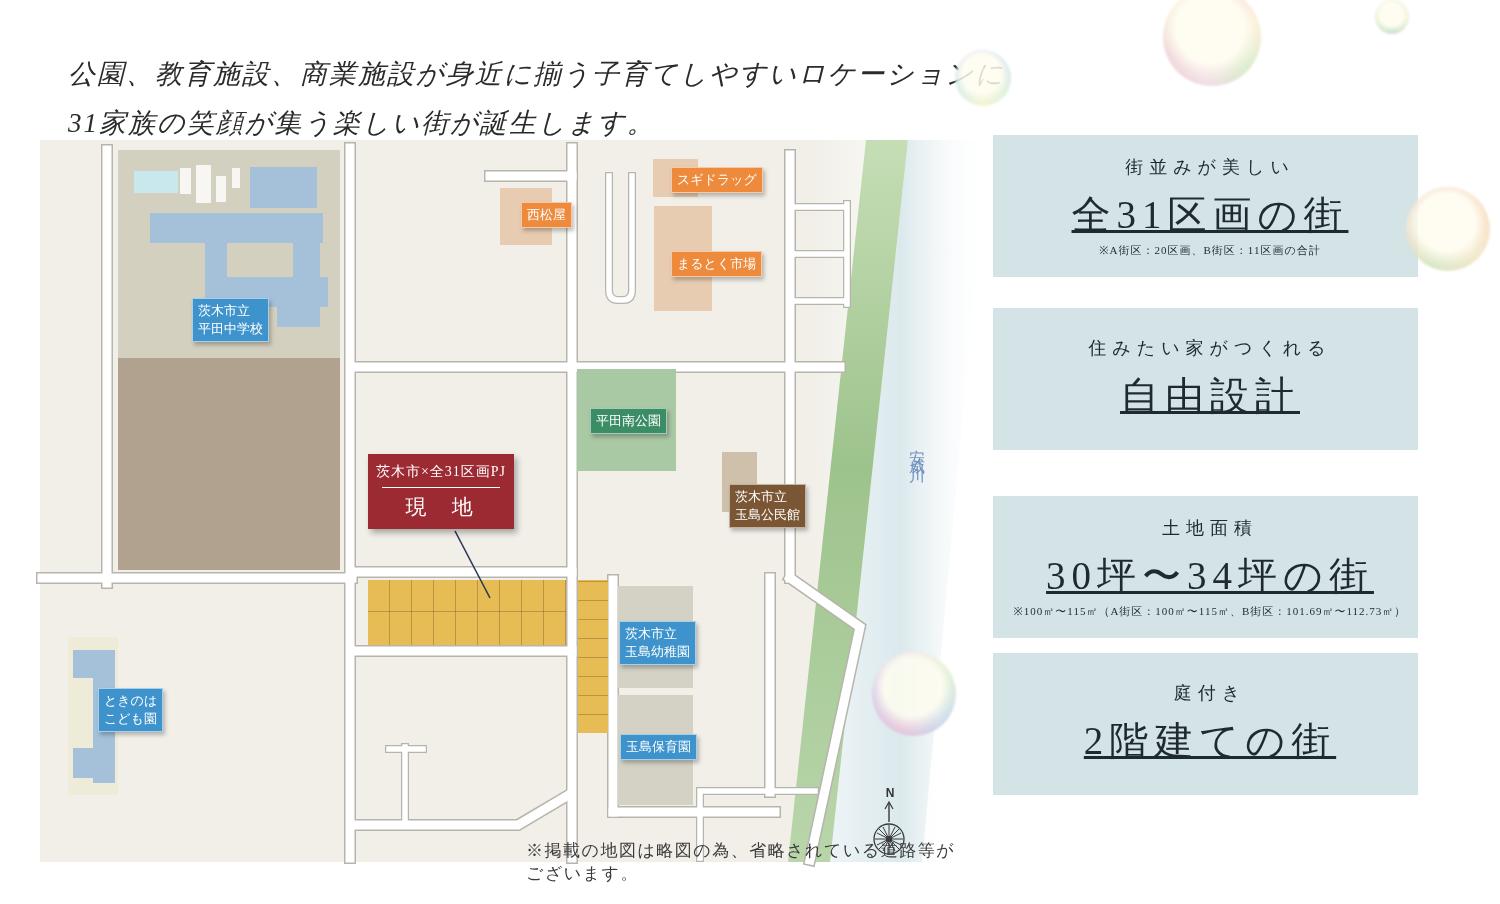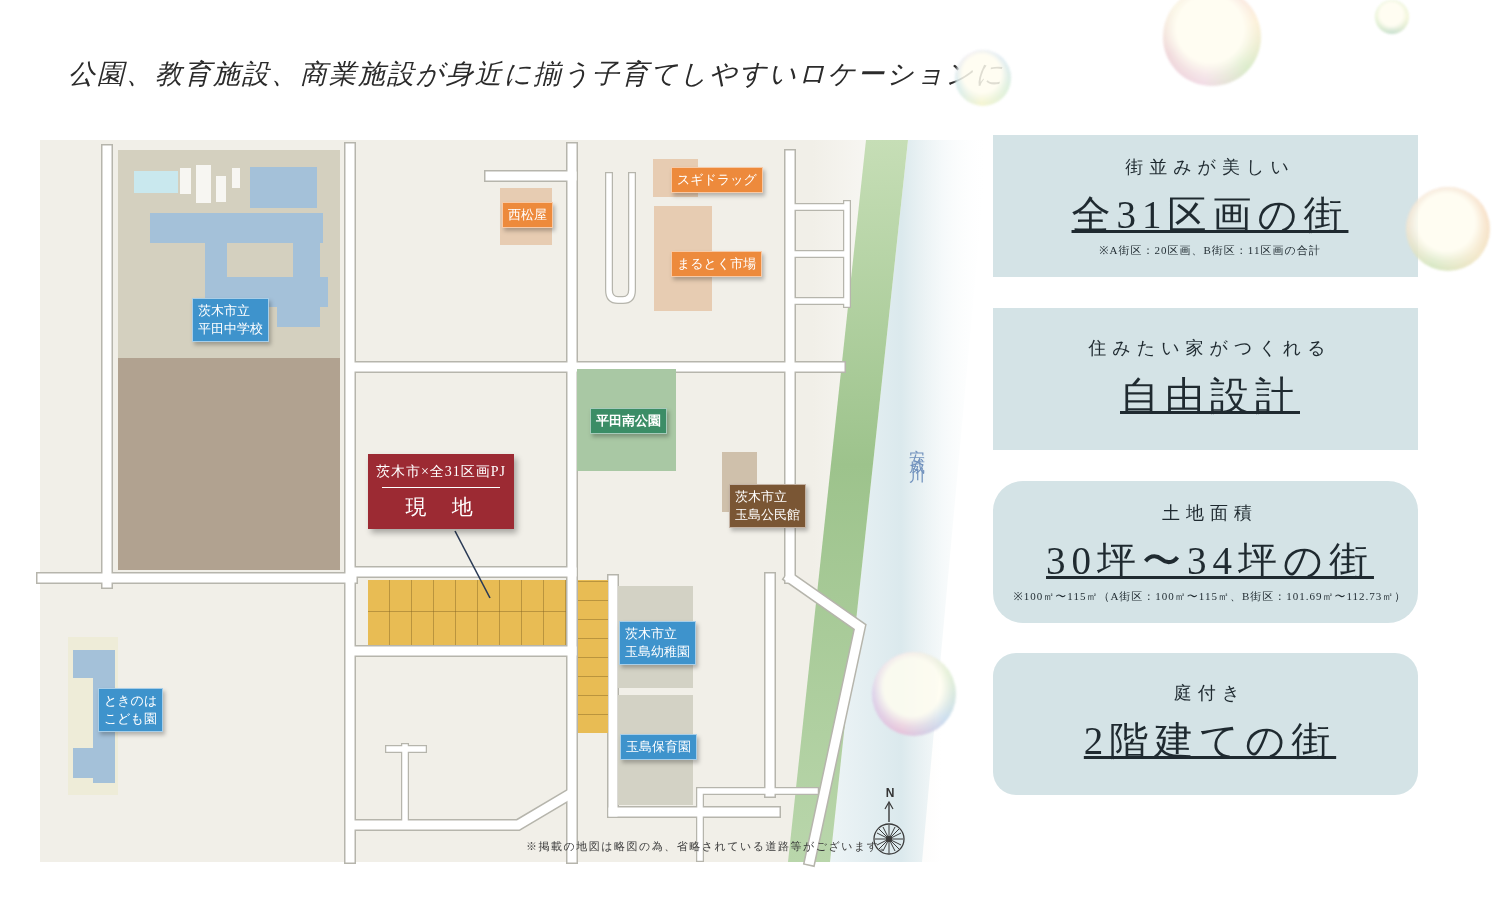--- a/index.html
+++ b/index.html
@@ -75,24 +75,24 @@
     font-family:"Liberation Sans","DejaVu Sans",sans-serif;
     padding:3px 5px; white-space:pre-line;
     box-shadow:2px 3px 4px rgba(0,0,0,.25); border:1px solid rgba(255,255,255,.55);
     z-index:5;
   }
   .lab-blue   { background:#3e93cc; }
   .lab-orange { background:#ed8a3c; }
   .lab-green  { background:#3b8d66; }
   .lab-brown  { background:#7a5634; }
   .lab-school  { left:152px; top:158px; }
-  .lab-nishi   { left:462px; top:62px; }
+  .lab-nishi   { left:481px; top:62px; }
   .lab-sugi    { left:631px; top:27px; }
   .lab-maru    { left:631px; top:111px; }
-  .lab-park    { left:550px; top:268px;font-weight:bold; }
+  .lab-park    { left:550px; top:268px; }
   .lab-komin   { left:689px; top:344px; }
   .lab-yochien { left:579px; top:481px; }
   .lab-hoiku   { left:580px; top:594px; }
   .lab-kodo    { left:58px;  top:548px; }
 
   #site-box {
     position:absolute; left:328px; top:314px; width:146px; height:75px;
     background:#9c2a33; color:#fff; text-align:center; z-index:5;
     box-shadow:3px 4px 6px rgba(0,0,0,.3);
     font-family:"Liberation Serif","DejaVu Serif",serif;
@@ -105,30 +105,30 @@
     position:absolute; left:866px; top:296px; z-index:4;
     writing-mode:vertical-rl; color:#7091bd; font-size:16px; letter-spacing:9px;
   }
   #compass-n {
     position:absolute; left:839px; top:646px; width:22px; text-align:center;
     color:#333; font-size:12px; z-index:5;
     font-family:"Liberation Sans","DejaVu Sans",sans-serif; font-weight:bold;
   }
   #map-note {
     position:absolute; left:486px; top:699px; color:#3a3a3a;
-    font-size:11px; letter-spacing:1.5px; z-index:5;
+    font-size:17px; letter-spacing:1.5px; z-index:5;
   }
 
   
   .fcard {
     position:absolute; left:993px; width:425px; height:142px;
     background:#d4e3e6; color:#1f2a30; text-align:center;
     display:flex; flex-direction:column; justify-content:center; z-index:2;padding-left:9px;
   }
-  .fc-1 { top:135px; } .fc-2 { top:308px; } .fc-3 { top:481px;border-radius:30px; } .fc-4 { top:653px;border-radius:23px; }
+  .fc-1 { top:135px; } .fc-2 { top:308px; } .fc-3 { top:496px; } .fc-4 { top:653px; }
   .f-sub  { font-size:18px; letter-spacing:6px; }
   .f-main { font-size:39px; letter-spacing:6px; margin-top:9px;text-decoration:underline; }
   .f-note { font-size:11px; letter-spacing:1px; }
   .f-note:empty { display:none; }
 
   
   .bubble {
     position:absolute; border-radius:50%; z-index:10; pointer-events:none;
     filter:blur(1px); opacity:.85;
   }
@@ -147,20 +147,21 @@
   .bub-5 { left:872px;  top:652px; width:84px; height:84px;
     background:conic-gradient(from 200deg,#e9bcd8,#cdb8e6,#f0d2e0,#cfe6c0,#bfd6ec,#e9bcd8); }
 </style>
 </head>
 <body>
 
 <div id="page">
 
   <div id="headline">
     <div>公園、教育施設、商業施設が身近に揃う子育てしやすいロケーションに</div>
+    <div>31家族の笑顔が集う楽しい街が誕生します。</div>
   </div>
 
   <div id="map">
     <div id="map-base"></div>
 
     <svg width="940" height="722" viewBox="0 0 940 722">
       <defs>
         <linearGradient id="bankG" x1="0" y1="0" x2="0" y2="1">
           <stop offset="0" stop-color="#c6deb6"></stop>
           <stop offset="0.45" stop-color="#9dc38c"></stop>

